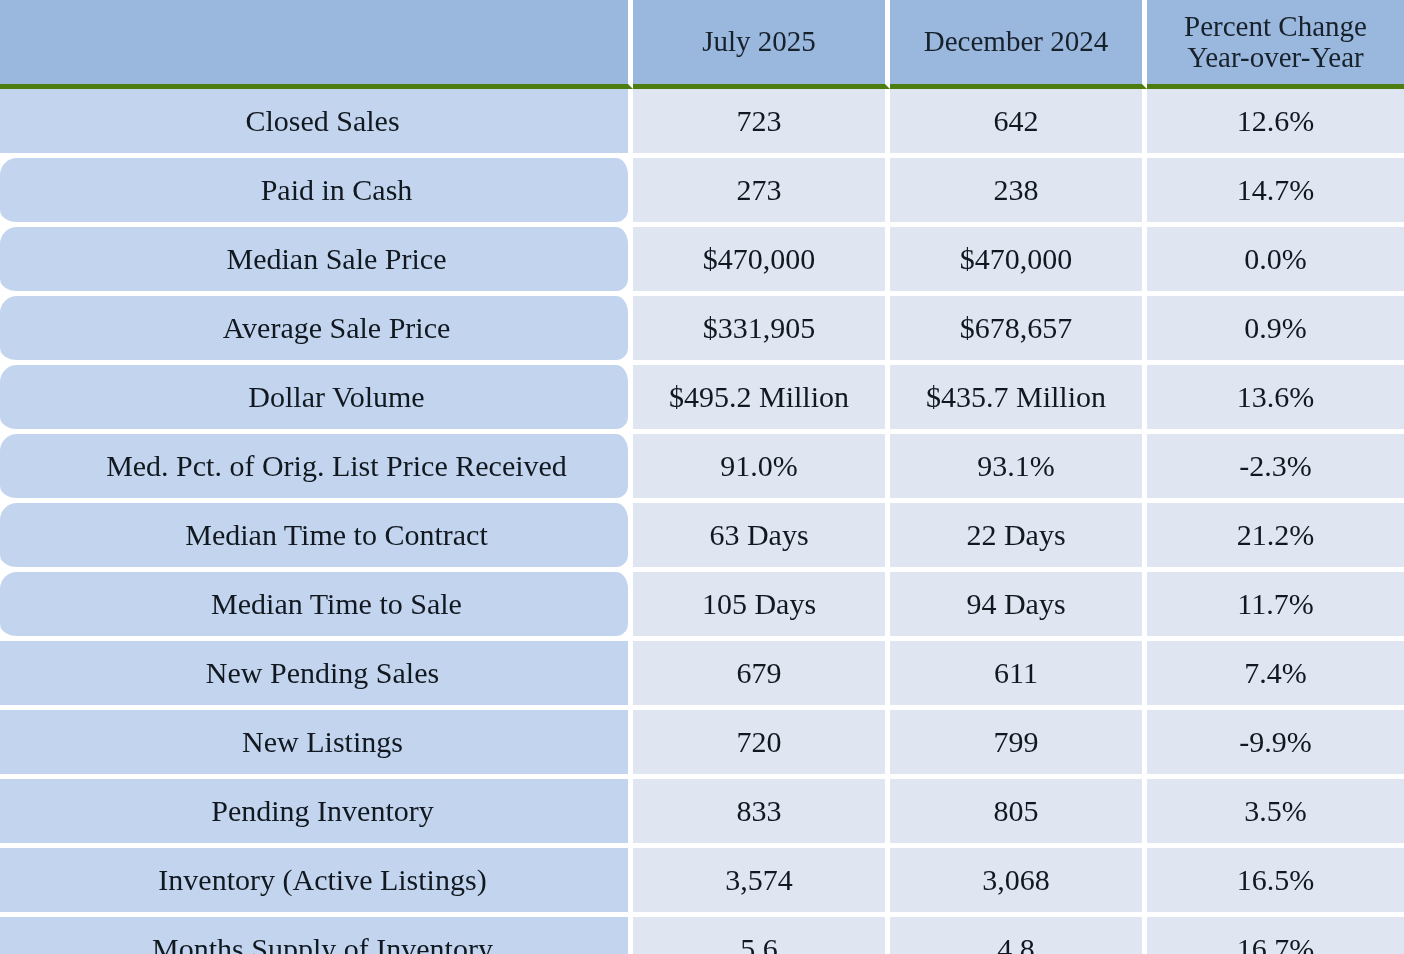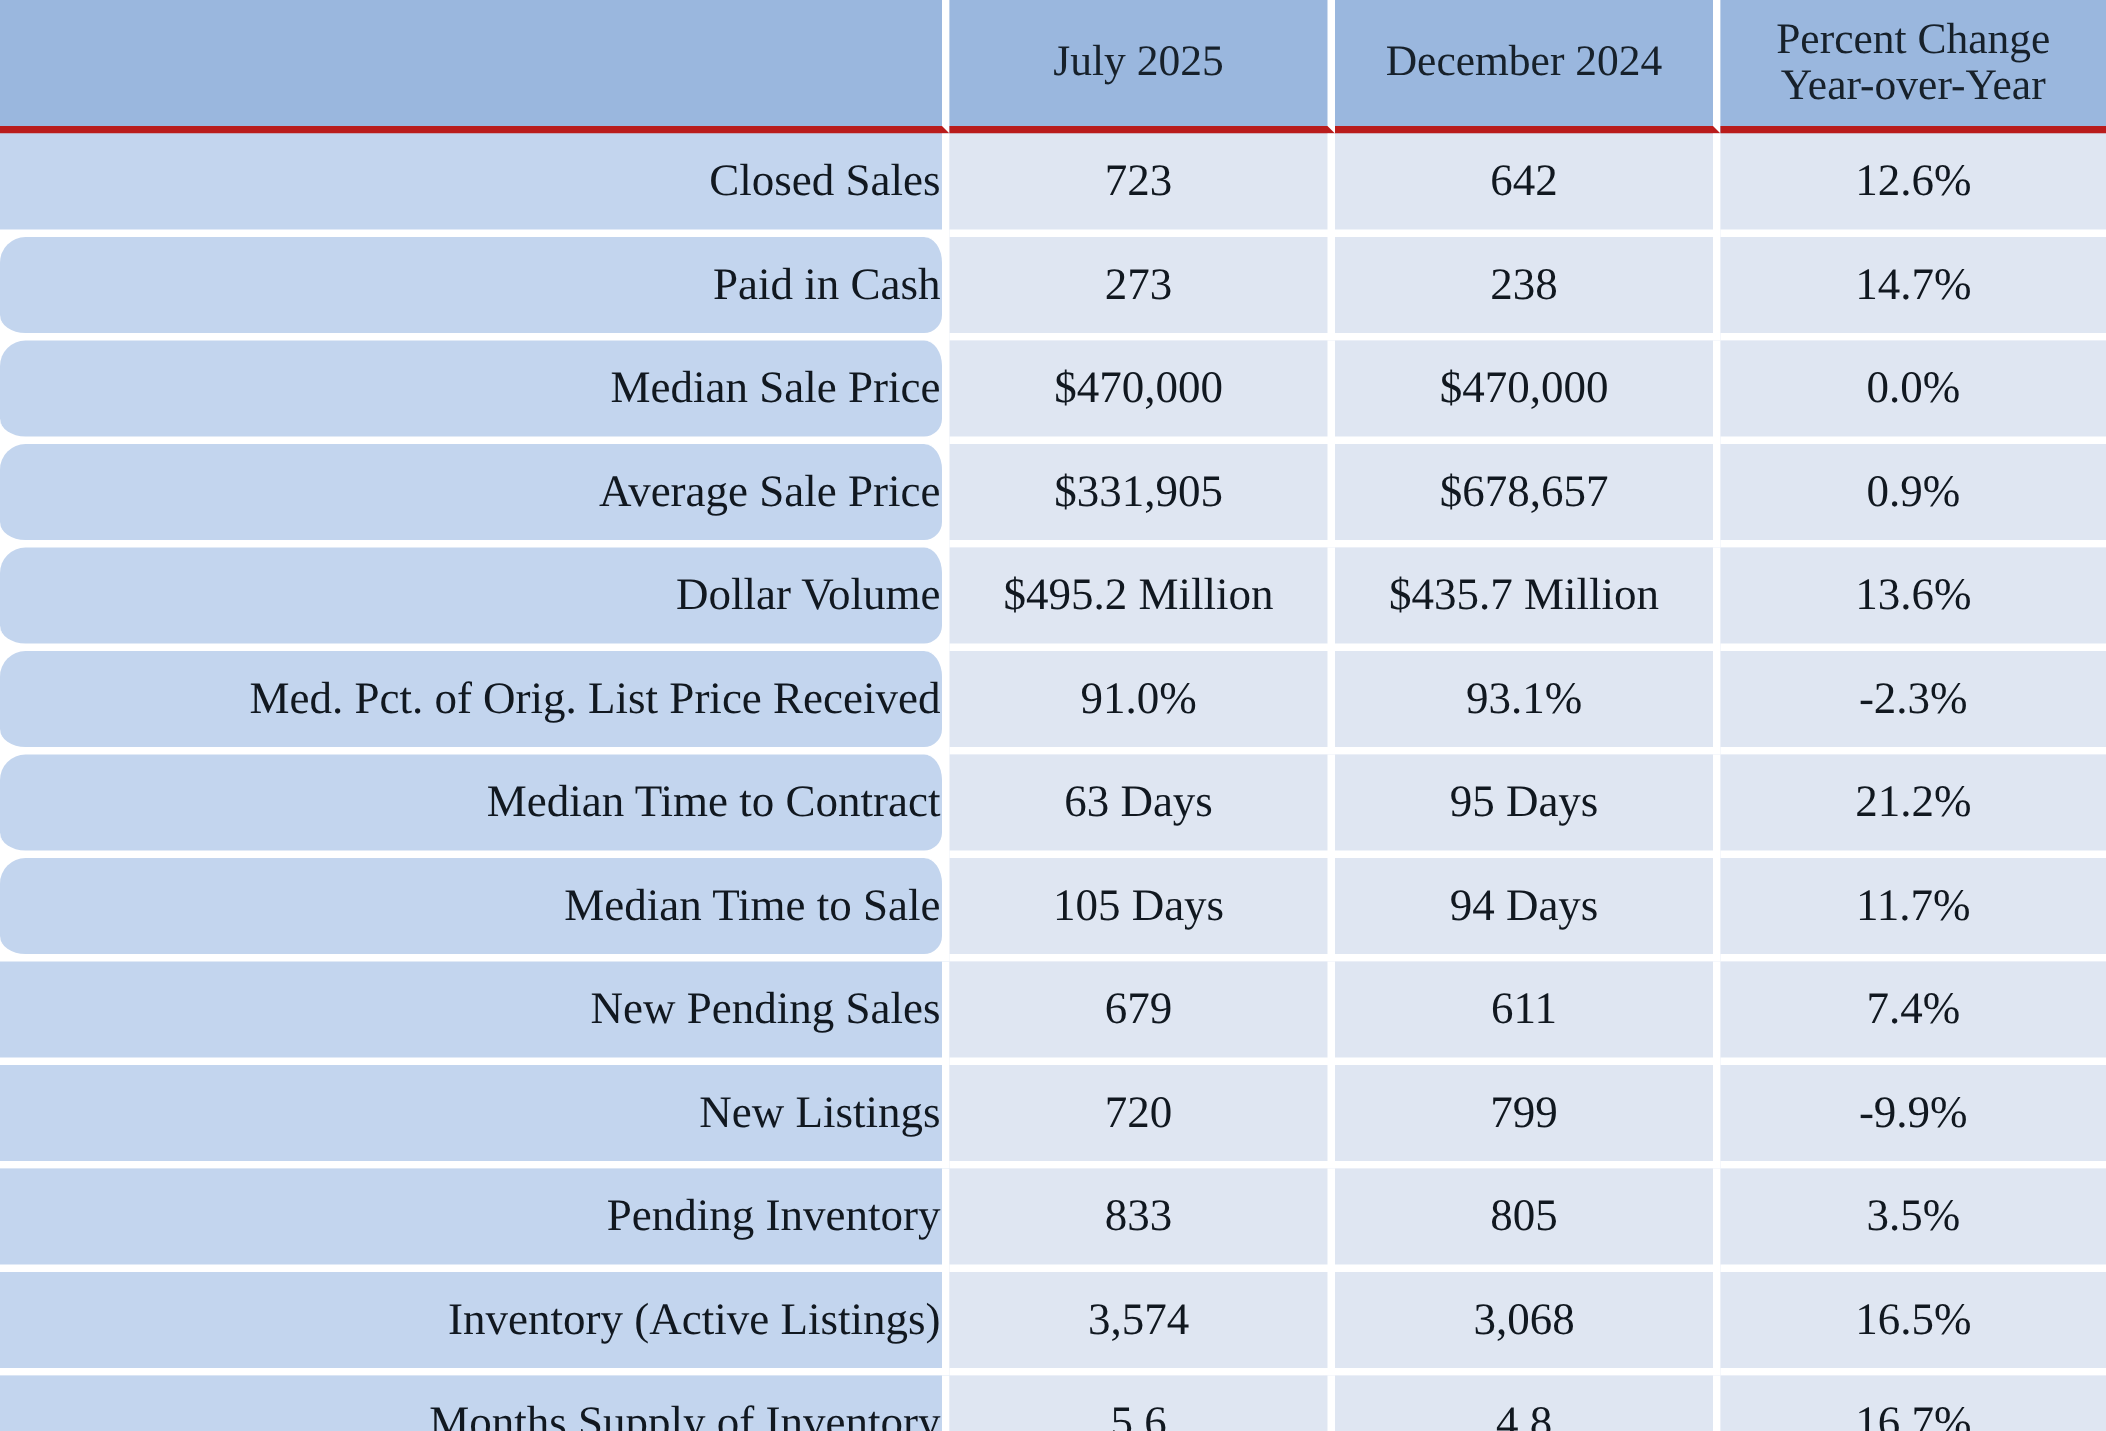--- a/index.html
+++ b/index.html
@@ -34,21 +34,21 @@
     background: #9ab7de;
     color: #17212b;
     font-weight: normal;
     font-size: 29px;
     line-height: 1.08;
     text-align: center;
     vertical-align: middle;
     height: 84px;
     padding: 0 6px;
     border-right: 5px solid #ffffff;
-    border-bottom: 5px solid #b91c1c;
+    border-bottom: 5px solid #4d7c0f;
     margin-left: 24px;
   }
   thead th.label-head {
     background: #9ab7de;
     border-right: 5px solid #ffffff;
   }
   thead th:last-child { border-right: none; }
 
   
   tbody td {
@@ -56,21 +56,21 @@
     font-size: 30px;
     color: #111820;
     vertical-align: middle;
     border-right: 5px solid #ffffff;
     border-bottom: 5px solid #ffffff;
   }
   tbody td:last-child { border-right: none; }
 
   td.label {
     background: #c3d5ee;
-    text-align: right;
+    text-align: center;
     padding-left: 18px;
     white-space: nowrap;
   }
   td.label.indent {
     padding-left: 46px;
     border-radius: 17px;
   }
   td.value {
     background: #dfe6f2;
     text-align: center;
@@ -135,21 +135,21 @@
       </tr>
       <tr>
         <td class="label indent">Med. Pct. of Orig. List Price Received</td>
         <td class="value">91.0%</td>
         <td class="value">93.1%</td>
         <td class="value">-2.3%</td>
       </tr>
       <tr>
         <td class="label indent">Median Time to Contract</td>
         <td class="value">63 Days</td>
-        <td class="value">95 Days</td>
+        <td class="value">22 Days</td>
         <td class="value">21.2%</td>
       </tr>
       <tr>
         <td class="label indent">Median Time to Sale</td>
         <td class="value">105 Days</td>
         <td class="value">94 Days</td>
         <td class="value">11.7%</td>
       </tr>
       <tr>
         <td class="label">New Pending Sales</td>

